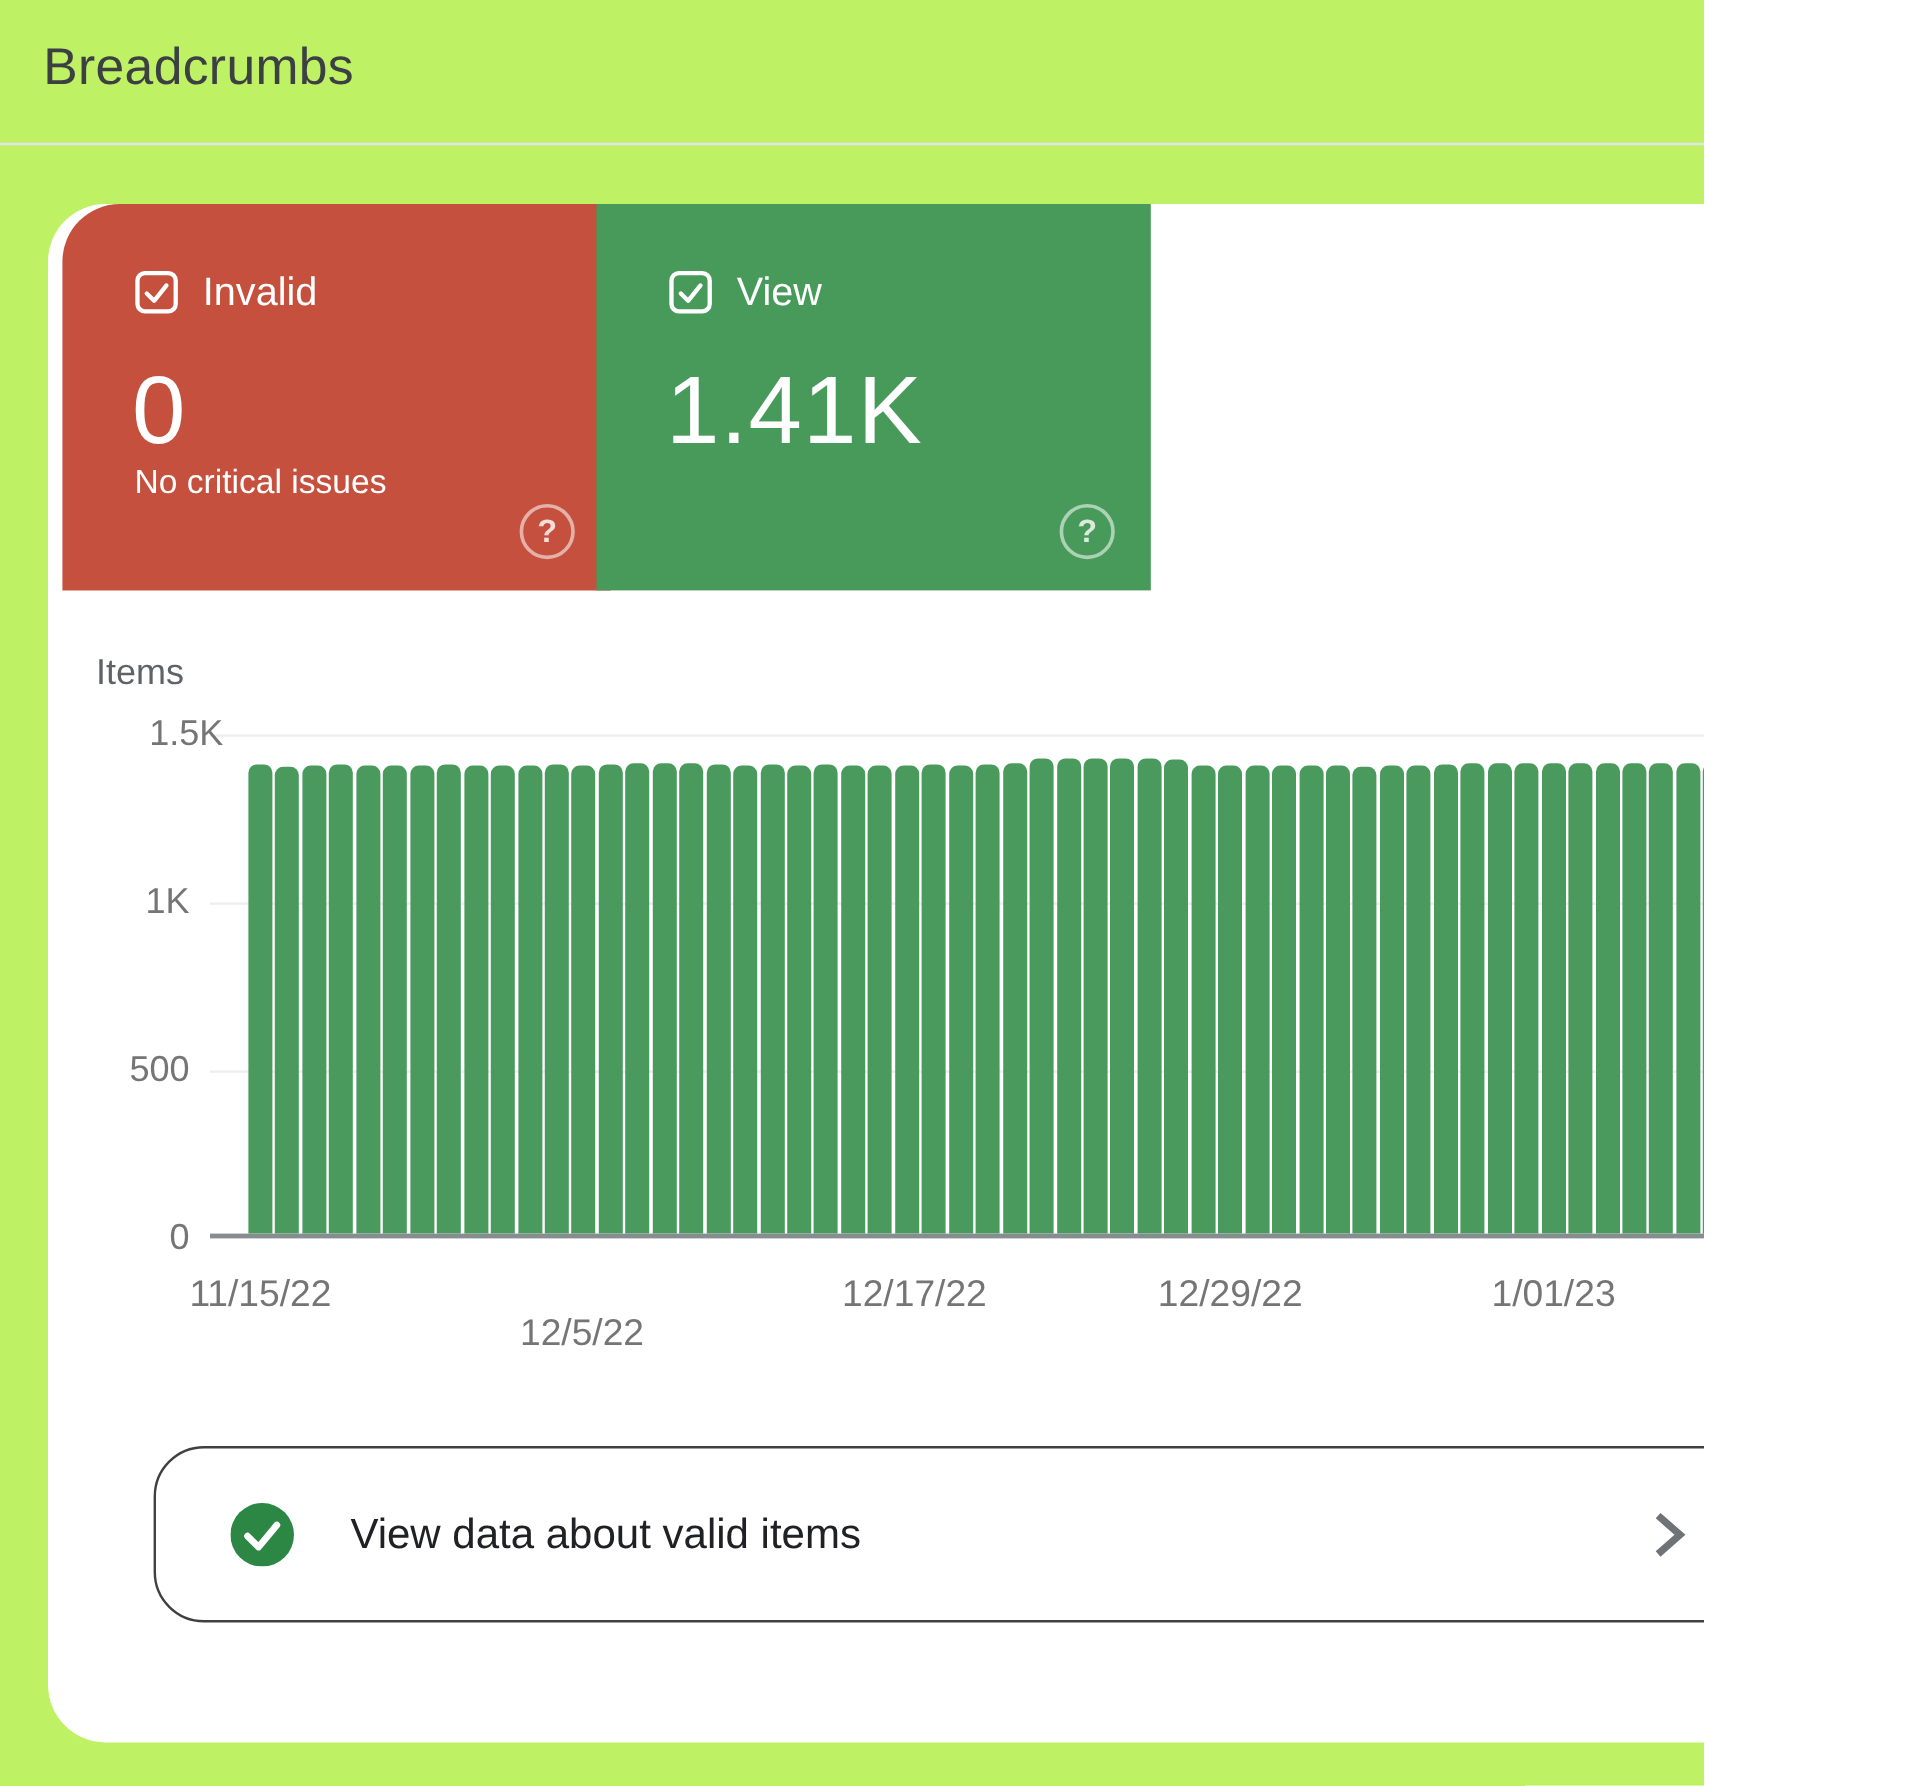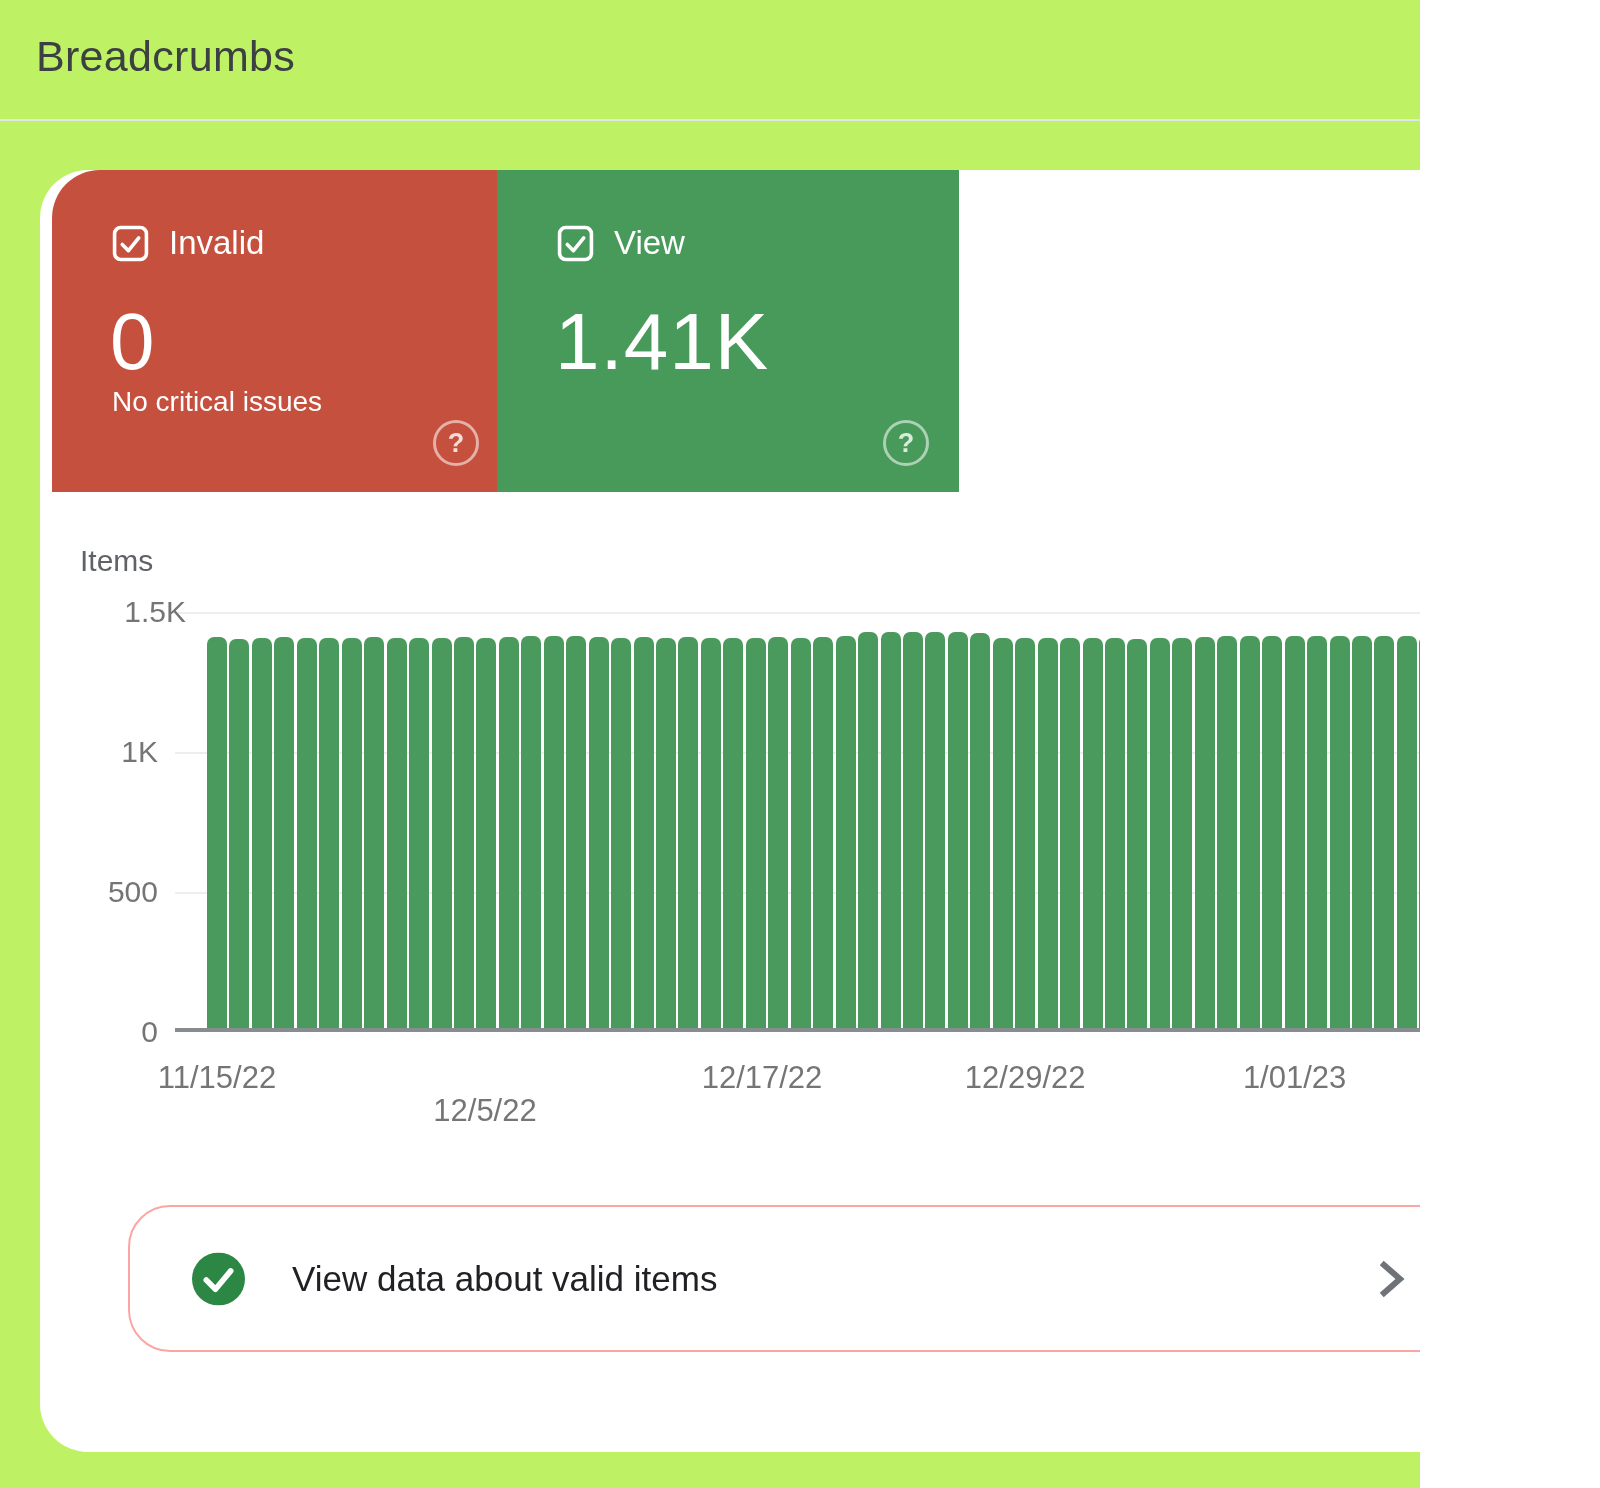--- a/index.html
+++ b/index.html
@@ -29,21 +29,21 @@
   
   .chart-ylabel { position:absolute; left:40px; top:374px; font-size:30px; color:#5f6368; }
   .ytick { position:absolute; left:0; width:118px; text-align:right; font-size:30px; color:#757575; }
   .chart-plot { position:absolute; left:135px; top:442px; width:1295px; height:420px; border-bottom:4px solid #878c91; }
   .gridline { position:absolute; left:0; width:100%; height:2px; background:#eceef0; }
   .bar { position:absolute; bottom:0; width:20px; border-radius:7px 7px 0 0; }
   .xtick { position:absolute; transform:translateX(-50%); top:890px; font-size:31px; color:#757575; white-space:nowrap; }
 
   
   .footer-action { position:absolute; left:88px; top:1035px; width:1359px; height:147px;
-    background:#fff; border:2px solid #fca5a5; border-radius:42px; cursor:pointer; }
+    background:#fff; border:2px solid #404040; border-radius:42px; cursor:pointer; }
   .check-circle { position:absolute; left:62px; top:50%; transform:translateY(-50%); width:53px; height:53px; }
   .footer-label { position:absolute; left:162px; top:50%; transform:translateY(-50%); font-size:35px; color:#202124; }
   .chevron { position:absolute; right:76px; top:50%; transform:translateY(-50%); width:34px; height:40px; }
 </style>
 </head>
 <body>
 
 <div class="screen">
 
   <div class="app-header">

